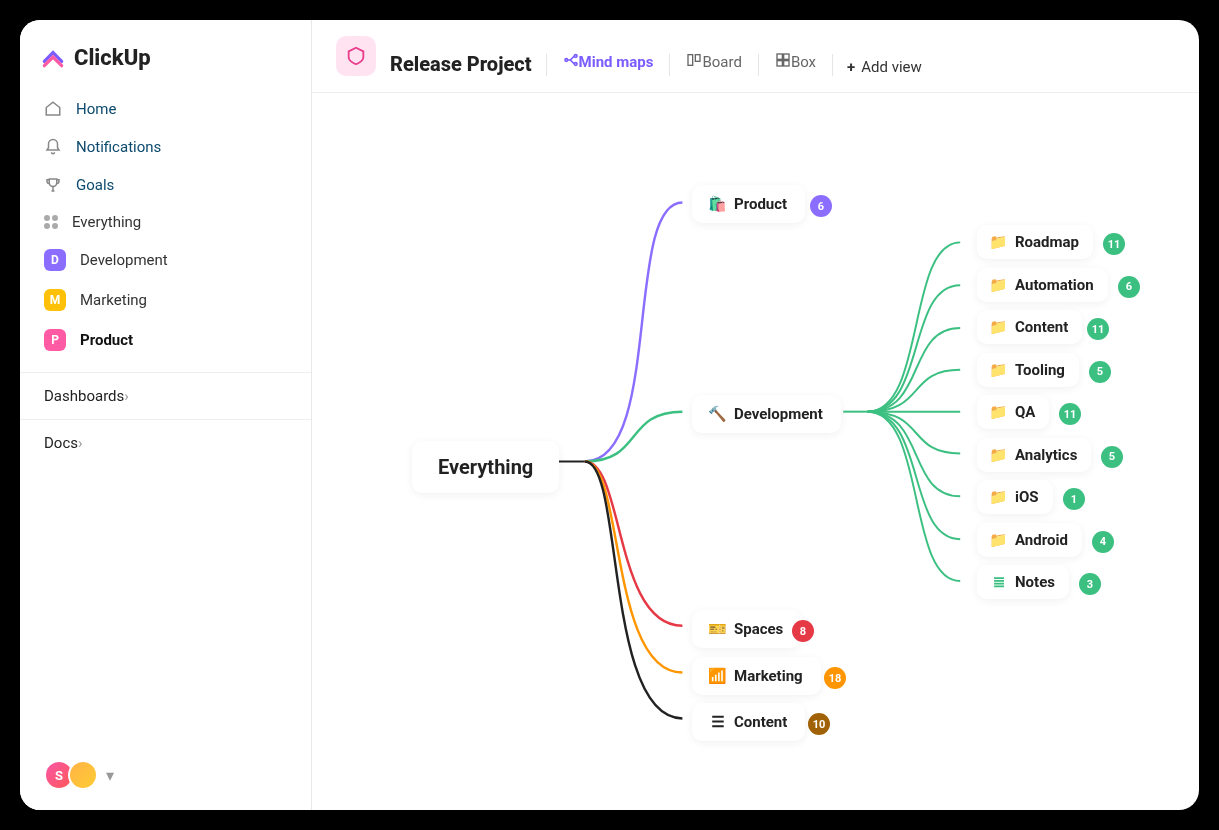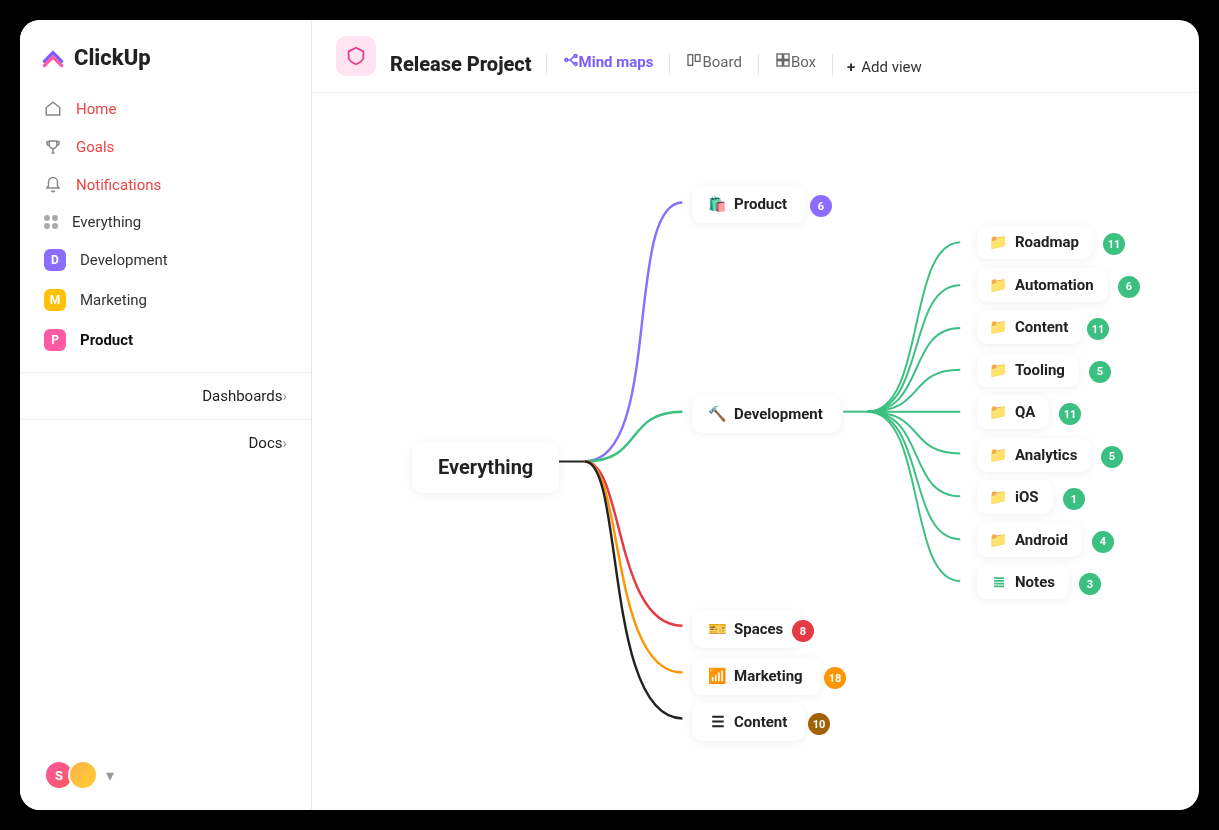--- a/index.html
+++ b/index.html
@@ -37,38 +37,38 @@
     font-weight: 800;
     color: #222;
   }
   .logo-icon { width: 26px; height: 26px; }
   .nav-item {
     display: flex;
     align-items: center;
     gap: 14px;
     padding: 10px 24px;
     font-size: 15px;
-    color: #ef4444;
+    color: #0c4a6e;
     cursor: pointer;
   }
   .nav-icon { width: 18px; height: 18px; color: #888; display:flex; align-items:center; justify-content:center; }
   .section-head {
     display: flex;
     justify-content: space-between;
     align-items: center;
     padding: 14px 24px 10px;
     font-size: 15px;
     font-weight: 600;
     color: #222;
     border-top: 1px solid #eee;
     margin-top: 10px;
   }
   .section-row {
     display: flex;
-    justify-content: flex-end;
+    justify-content: flex-start;
     align-items: center;
     padding: 14px 24px;
     font-size: 15px;
     color: #222;
     border-top: 1px solid #eee;
     cursor: pointer;
   }
   .space-item {
     display: flex;
     align-items: center;
@@ -159,35 +159,35 @@
       <span class="nav-icon">
           <svg width="18" height="18" viewBox="0 0 24 24" fill="none" stroke="currentColor" stroke-width="2">
             <path d="M3 10 L12 3 L21 10 V20 H3 Z"></path>
           </svg>
         </span>
       <span>Home</span>
     </div>
     <div class="nav-item">
       <span class="nav-icon">
           <svg width="18" height="18" viewBox="0 0 24 24" fill="none" stroke="currentColor" stroke-width="2">
+            <path d="M6 8a6 6 0 0112 0v5l2 3H4l2-3Z"></path>
+            <path d="M10 19a2 2 0 004 0"></path>
+          </svg>
+        </span>
+      <span>Notifications</span>
+    </div>
+    <div class="nav-item">
+      <span class="nav-icon">
+          <svg width="18" height="18" viewBox="0 0 24 24" fill="none" stroke="currentColor" stroke-width="2">
             <path d="M7 4h10v5a5 5 0 01-10 0Z"></path>
             <path d="M7 5H4v2a3 3 0 003 3M17 5h3v2a3 3 0 01-3 3"></path>
             <path d="M10 20h4M12 14v6"></path>
           </svg>
         </span>
       <span>Goals</span>
-    </div>
-    <div class="nav-item">
-      <span class="nav-icon">
-          <svg width="18" height="18" viewBox="0 0 24 24" fill="none" stroke="currentColor" stroke-width="2">
-            <path d="M6 8a6 6 0 0112 0v5l2 3H4l2-3Z"></path>
-            <path d="M10 19a2 2 0 004 0"></path>
-          </svg>
-        </span>
-      <span>Notifications</span>
     </div>
 
 
     <div class="space-item">
       <span>
           <span class="grid4">
             <span></span>
             <span></span>
             <span></span>
             <span></span>

